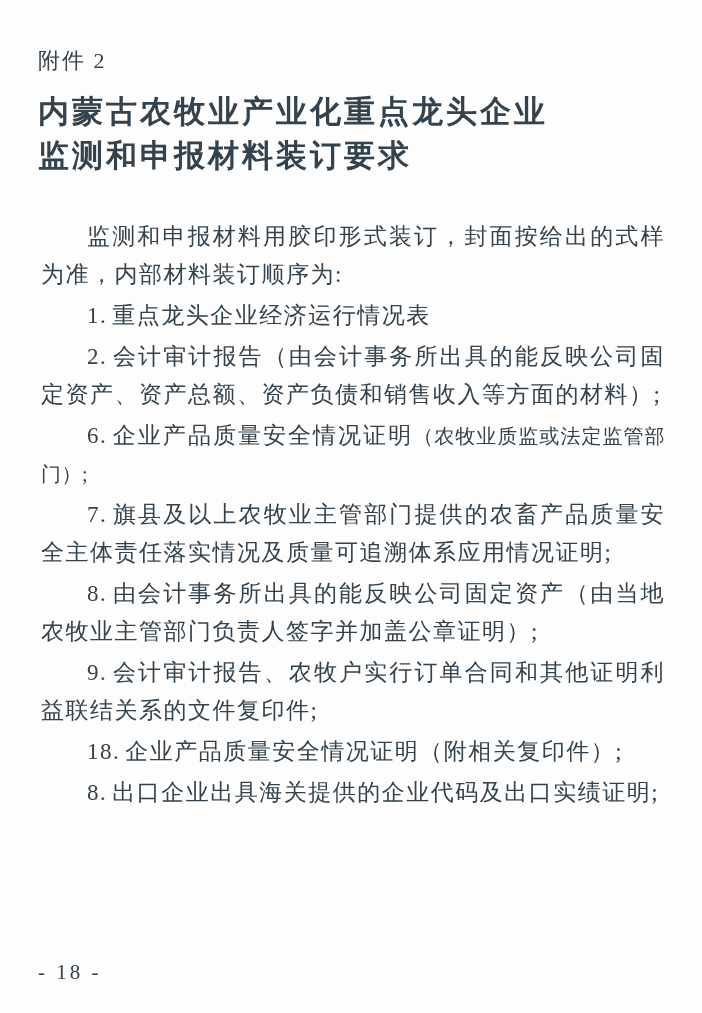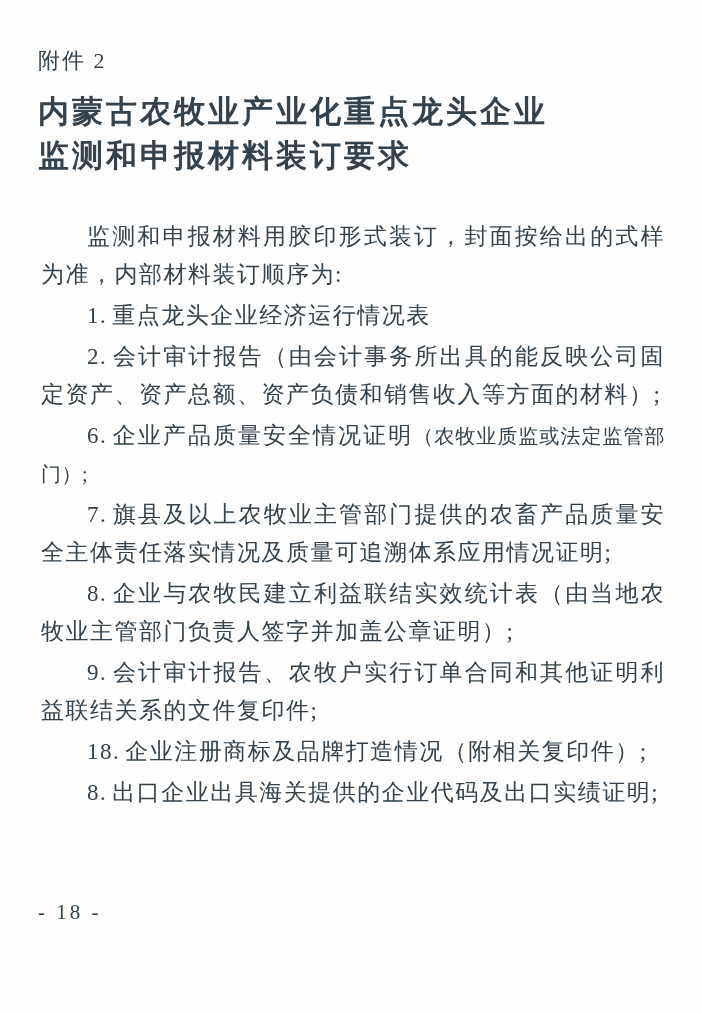--- a/index.html
+++ b/index.html
@@ -50,21 +50,21 @@
   .item-num {
     margin-right: 5px;
   }
   .paren-small {
     font-size: 20px;
     letter-spacing: 0.5px;
   }
   .page-number {
     position: absolute;
     left: 38px;
-    top: 900px;
+    top: 960px;
     font-size: 21px;
     letter-spacing: 3px;
   }
 </style>
 </head>
 <body>
 
 <div class="page" style="--ink: #33424d; background: rgb(253, 253, 253);">
   <div class="content">
 
@@ -93,29 +93,29 @@
 
           <p>
             <span class="item-num">6.</span><span>企业产品质量安全情况证明</span><span class="paren-small">（农牧业质监或法定监管部门）;</span>
           </p>
 
           <p>
             <span class="item-num">7.</span><span>旗县及以上农牧业主管部门提供的农畜产品质量安全主体责任落实情况及质量可追溯体系应用情况证明;</span>
           </p>
 
           <p>
-            <span class="item-num">8.</span><span>企业与农牧民建立利益联结实效统计表（由当地农牧业主管部门负责人签字并加盖公章证明）;</span>
+            <span class="item-num">8.</span><span>由会计事务所出具的能反映公司固定资产（由当地农牧业主管部门负责人签字并加盖公章证明）;</span>
           </p>
 
           <p>
             <span class="item-num">9.</span><span>会计审计报告、农牧户实行订单合同和其他证明利益联结关系的文件复印件;</span>
           </p>
 
           <p>
-            <span class="item-num">18.</span><span>企业注册商标及品牌打造情况（附相关复印件）;</span>
+            <span class="item-num">18.</span><span>企业产品质量安全情况证明（附相关复印件）;</span>
           </p>
 
           <p>
             <span class="item-num">8.</span><span>出口企业出具海关提供的企业代码及出口实绩证明;</span>
           </p>
 
         </div>
     </div>
   </div>
 

